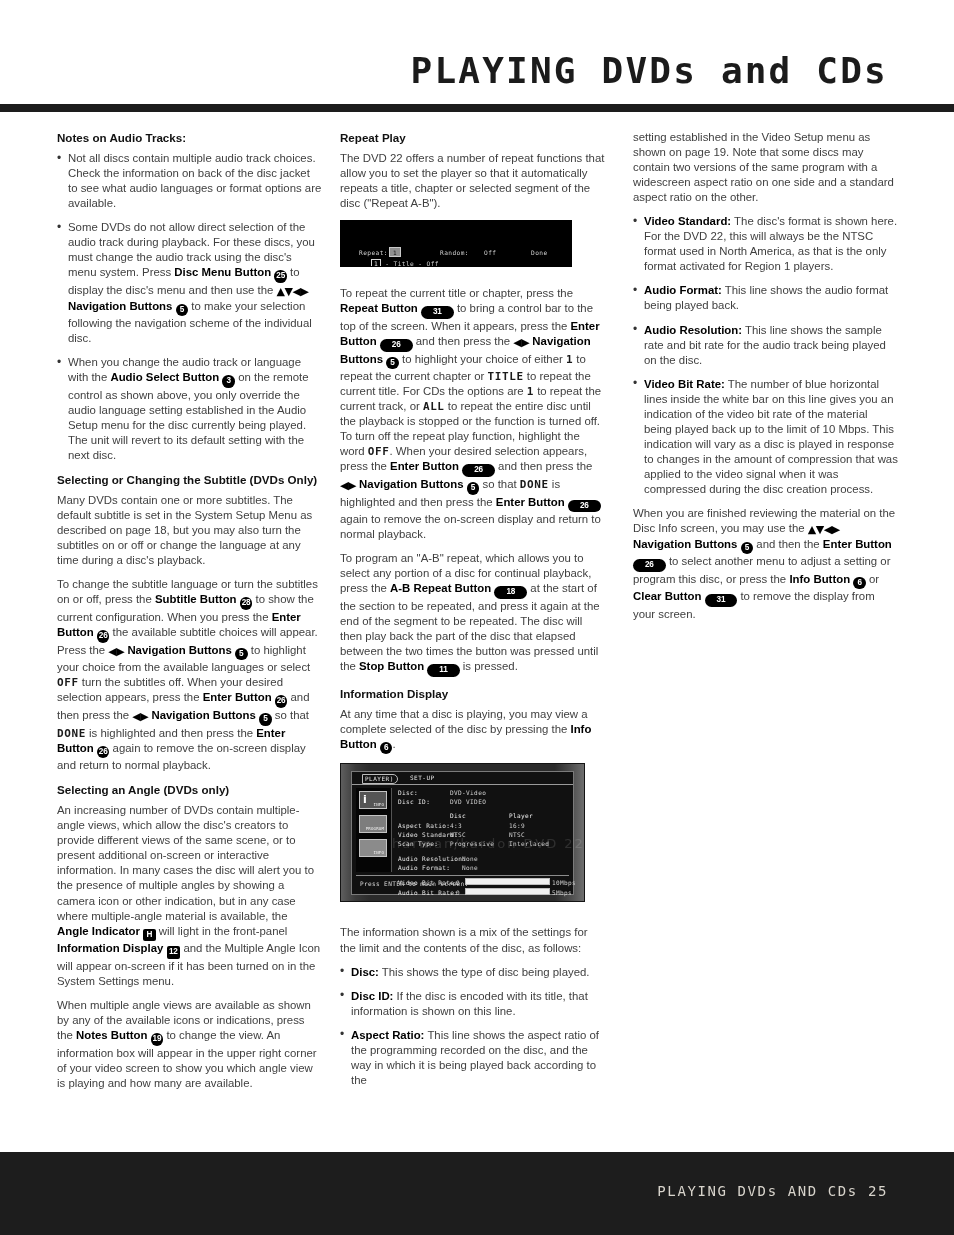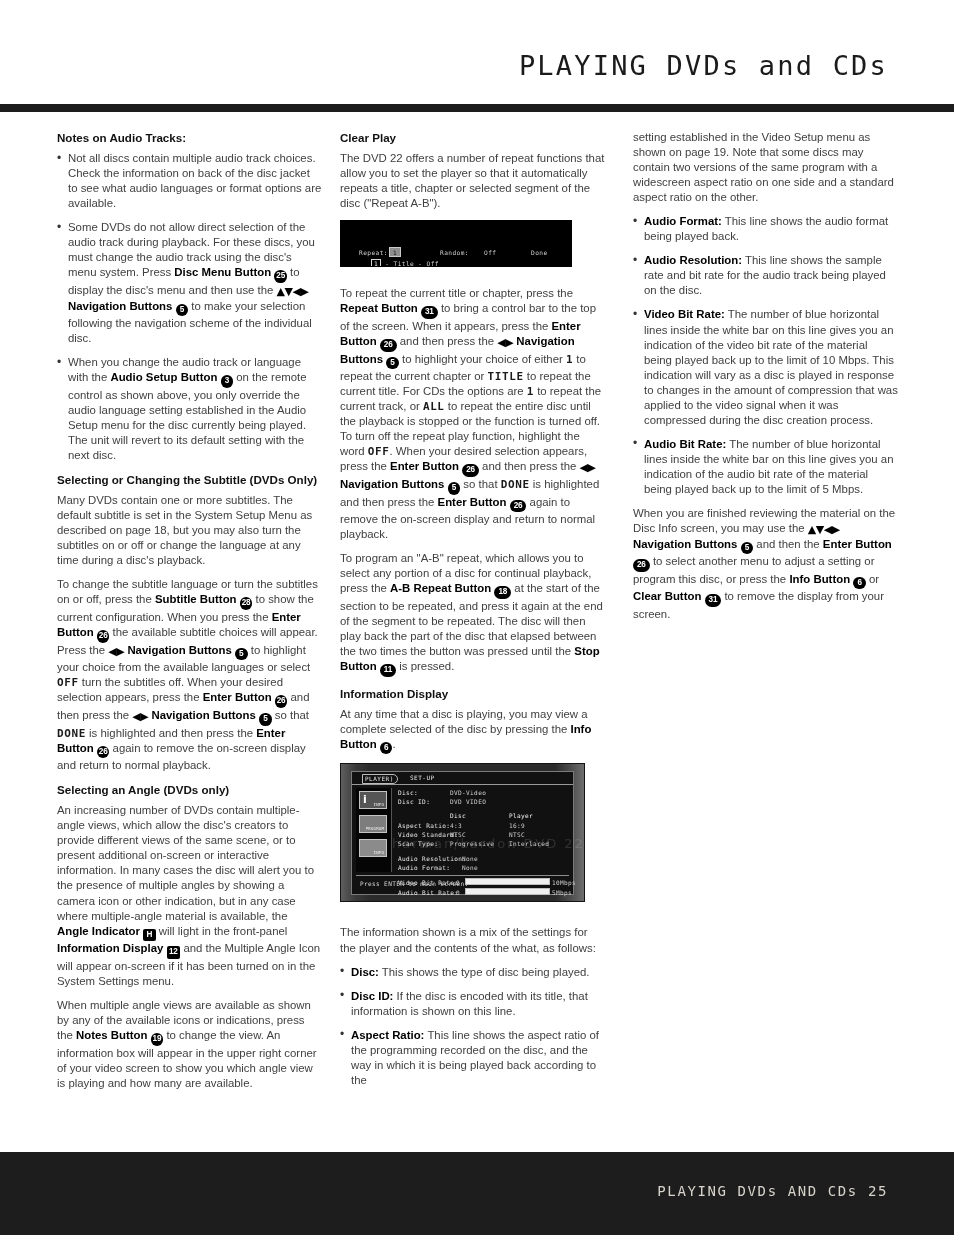--- a/index.html
+++ b/index.html
@@ -9,21 +9,21 @@
     -webkit-font-smoothing:antialiased;
     position:relative;overflow:hidden;
   }
   .page{position:relative;width:954px;height:1235px;}
 
   
   .hdr{position:absolute;left:0;top:0;width:954px;height:112px;}
   .hdr-title{
     position:absolute;right:66px;top:50px;
     font-family:"DejaVu Sans Mono","Liberation Mono",monospace;
-    font-size:27px;letter-spacing:2.2px;color:#1b1b1b;font-weight:400;
+    font-size:36px;letter-spacing:2.2px;color:#1b1b1b;font-weight:700;
     white-space:nowrap;
   }
   .hdr-rule{position:absolute;left:0;top:104px;width:954px;height:8px;background:#1d1d1d;}
 
   
   .ftr{position:absolute;left:0;top:1152px;width:954px;height:83px;background:#1d1d1d;}
   .ftr-text{
     position:absolute;right:66px;top:1183px;
     font-family:"DejaVu Sans Mono","Liberation Mono",monospace;
     font-size:14px;letter-spacing:1.6px;color:#d8d4cc;white-space:nowrap;
@@ -60,21 +60,21 @@
   }
 
   
   .badge{
     display:inline-block;background:#000;color:#fff;border-radius:50%;
     font-family:"Liberation Sans",sans-serif;font-weight:bold;
     font-size:8.2px;line-height:12.6px;height:12.6px;min-width:12.6px;
     text-align:center;vertical-align:-2px;padding:0 0.5px;
     box-sizing:border-box;letter-spacing:-0.2px;
   }
-  .badge.wide{border-radius:7px;padding:0 4px;}
+  .badge.wide{border-radius:7px;padding:0 12px;}
   .badge.sq{border-radius:2px;padding:0 2.5px;}
 
   
   .osd1{
     position:absolute;left:0;width:232px;height:47px;background:#000;
     border:1px solid #000;box-sizing:border-box;overflow:hidden;
   }
   .osd1 .row{
     position:absolute;font-family:"DejaVu Sans Mono","Liberation Mono",monospace;
     color:#cfcfcf;font-size:6.2px;letter-spacing:0.4px;white-space:nowrap;
@@ -171,21 +171,21 @@
       <div class="h3">Notes on Audio Tracks:</div>
 
       <ul>
         <li><span class="body">Not all discs contain multiple audio track choices. Check the information on back of the disc jacket to see what audio languages or format options are available.</span></li>
 
         <li><span class="body">
           <span>Some DVDs do not allow direct selection of the audio track during playback. For these discs, you must change the audio track using the disc's menu system. Press </span><b>Disc Menu Button</b><span> </span><span class="badge">25</span><span> to display the disc's menu and then use the </span><span class="nav">▲▼◀▶</span><span> </span><b>Navigation Buttons</b><span> </span><span class="badge">5</span><span> to make your selection following the navigation scheme of the individual disc.</span>
         </span></li>
 
         <li><span class="body">
-          <span>When you change the audio track or language with the </span><b>Audio Setup Button</b><span> </span><span class="badge">3</span><span> on the remote control as shown above, you only override the audio language setting established in the Audio Setup menu for the disc currently being played. The unit will revert to its default setting with the next disc.</span>
+          <span>When you change the audio track or language with the </span><b>Audio Select Button</b><span> </span><span class="badge">3</span><span> on the remote control as shown above, you only override the audio language setting established in the Audio Setup menu for the disc currently being played. The unit will revert to its default setting with the next disc.</span>
         </span></li>
       </ul>
 
       <div class="h3 sp">Selecting or Changing the Subtitle (DVDs Only)</div>
       <p class="body">Many DVDs contain one or more subtitles. The default subtitle is set in the System Setup Menu as described on page 18, but you may also turn the subtitles on or off or change the language at any time during a disc's playback.</p>
 
       <p class="body">
         <span>To change the subtitle language or turn the subtitles on or off, press the </span><b>Subtitle Button</b><span> </span><span class="badge">28</span><span> to show the current configuration. When you press the </span><b>Enter Button</b><span> </span><span class="badge">26</span><span> the available subtitle choices will appear. Press the </span><span class="nav">◀▶</span><span> </span><b>Navigation Buttons</b><span> </span><span class="badge">5</span><span> to highlight your choice from the available languages or select </span><span class="mono">OFF</span><span> turn the subtitles off. When your desired selection appears, press the </span><b>Enter Button</b><span> </span><span class="badge">26</span><span> and then press the </span><span class="nav">◀▶</span><span> </span><b>Navigation Buttons</b><span> </span><span class="badge">5</span><span> so that </span><span class="mono">DONE</span><span> is highlighted and then press the </span><b>Enter Button</b><span> </span><span class="badge">26</span><span> again to remove the on-screen display and return to normal playback.</span>
       </p>
 
@@ -194,21 +194,21 @@
       <p class="body">
         <span>An increasing number of DVDs contain multiple-angle views, which allow the disc's creators to provide different views of the same scene, or to present additional on-screen or interactive information. In many cases the disc will alert you to the presence of multiple angles by showing a camera icon or other indication, but in any case where multiple-angle material is available, the </span><b>Angle Indicator</b><span> </span><span class="badge sq">H</span><span> will light in the front-panel </span><b>Information Display</b><span> </span><span class="badge sq">12</span><span> and the Multiple Angle Icon will appear on-screen if it has been turned on in the System Settings menu.</span>
       </p>
 
       <p class="body">
         <span>When multiple angle views are available as shown by any of the available icons or indications, press the </span><b>Notes Button</b><span> </span><span class="badge">19</span><span> to change the view. An information box will appear in the upper right corner of your video screen to show you which angle view is playing and how many are available.</span>
       </p>
     </div>
 
     <div class="col col2">
-      <div class="h3">Clear Play</div>
+      <div class="h3">Repeat Play</div>
       <p class="body">The DVD 22 offers a number of repeat functions that allow you to set the player so that it automatically repeats a title, chapter or selected segment of the disc ("Repeat A-B").</p>
 
       <div style="position:relative;height:60px;margin:5px 0 6px 0;">
         <div class="osd1" style="top:0;">
           <span class="row lbl-repeat">Repeat:</span>
           <span class="chip">1</span>
           <span class="row lbl-random">Random:</span>
           <span class="row" style="left:143px;top:28px;">Off</span>
           <span class="row lbl-done">Done</span>
           <span class="row sub">
@@ -291,37 +291,37 @@
             <div class="bar" style="left:113px;top:116px;width:85px;"></div>
             <span class="f v" style="left:200px;top:117px;">5Mbps</span>
 
             <div class="footbar">
               <span class="f">Press ENTER to main screen.</span>
             </div>
           </div>
         </div>
       </div>
 
-      <p class="body">The information shown is a mix of the settings for the player and the contents of the what, as follows:</p>
+      <p class="body">The information shown is a mix of the settings for the limit and the contents of the disc, as follows:</p>
 
       <ul>
         <li><span class="body"><b>Disc:</b><span> This shows the type of disc being played.</span></span></li>
         <li><span class="body"><b>Disc ID:</b><span> If the disc is encoded with its title, that information is shown on this line.</span></span></li>
         <li><span class="body"><b>Aspect Ratio:</b><span> This line shows the aspect ratio of the programming recorded on the disc, and the way in which it is being played back according to the</span></span></li>
       </ul>
     </div>
 
     <div class="col col3">
       <p class="body">setting established in the Video Setup menu as shown on page 19. Note that some discs may contain two versions of the same program with a widescreen aspect ratio on one side and a standard aspect ratio on the other.</p>
 
       <ul>
+        <li><span class="body"><b>Video Standard:</b><span> The disc's format is shown here. For the DVD 22, this will always be the NTSC format used in North America, as that is the only format activated for Region 1 players.</span></span></li>
         <li><span class="body"><b>Audio Format:</b><span> This line shows the audio format being played back.</span></span></li>
         <li><span class="body"><b>Audio Resolution:</b><span> This line shows the sample rate and bit rate for the audio track being played on the disc.</span></span></li>
         <li><span class="body"><b>Video Bit Rate:</b><span> The number of blue horizontal lines inside the white bar on this line gives you an indication of the video bit rate of the material being played back up to the limit of 10 Mbps. This indication will vary as a disc is played in response to changes in the amount of compression that was applied to the video signal when it was compressed during the disc creation process.</span></span></li>
-        <li><span class="body"><b>Audio Bit Rate:</b><span> The number of blue horizontal lines inside the white bar on this line gives you an indication of the audio bit rate of the material being played back up to the limit of 5 Mbps.</span></span></li>
       </ul>
 
       <p class="body" style="margin-top:2px;">
         <span>When you are finished reviewing the material on the Disc Info screen, you may use the </span><span class="nav">▲▼◀▶</span><span> </span><b>Navigation Buttons</b><span> </span><span class="badge">5</span><span> and then the </span><b>Enter Button</b><span> </span><span class="badge wide">26</span><span> to select another menu to adjust a setting or program this disc, or press the </span><b>Info Button</b><span> </span><span class="badge">6</span><span> or </span><b>Clear Button</b><span> </span><span class="badge wide">31</span><span> to remove the display from your screen.</span>
       </p>
     </div>
 
   </div>
 
   <div class="ftr"></div>

